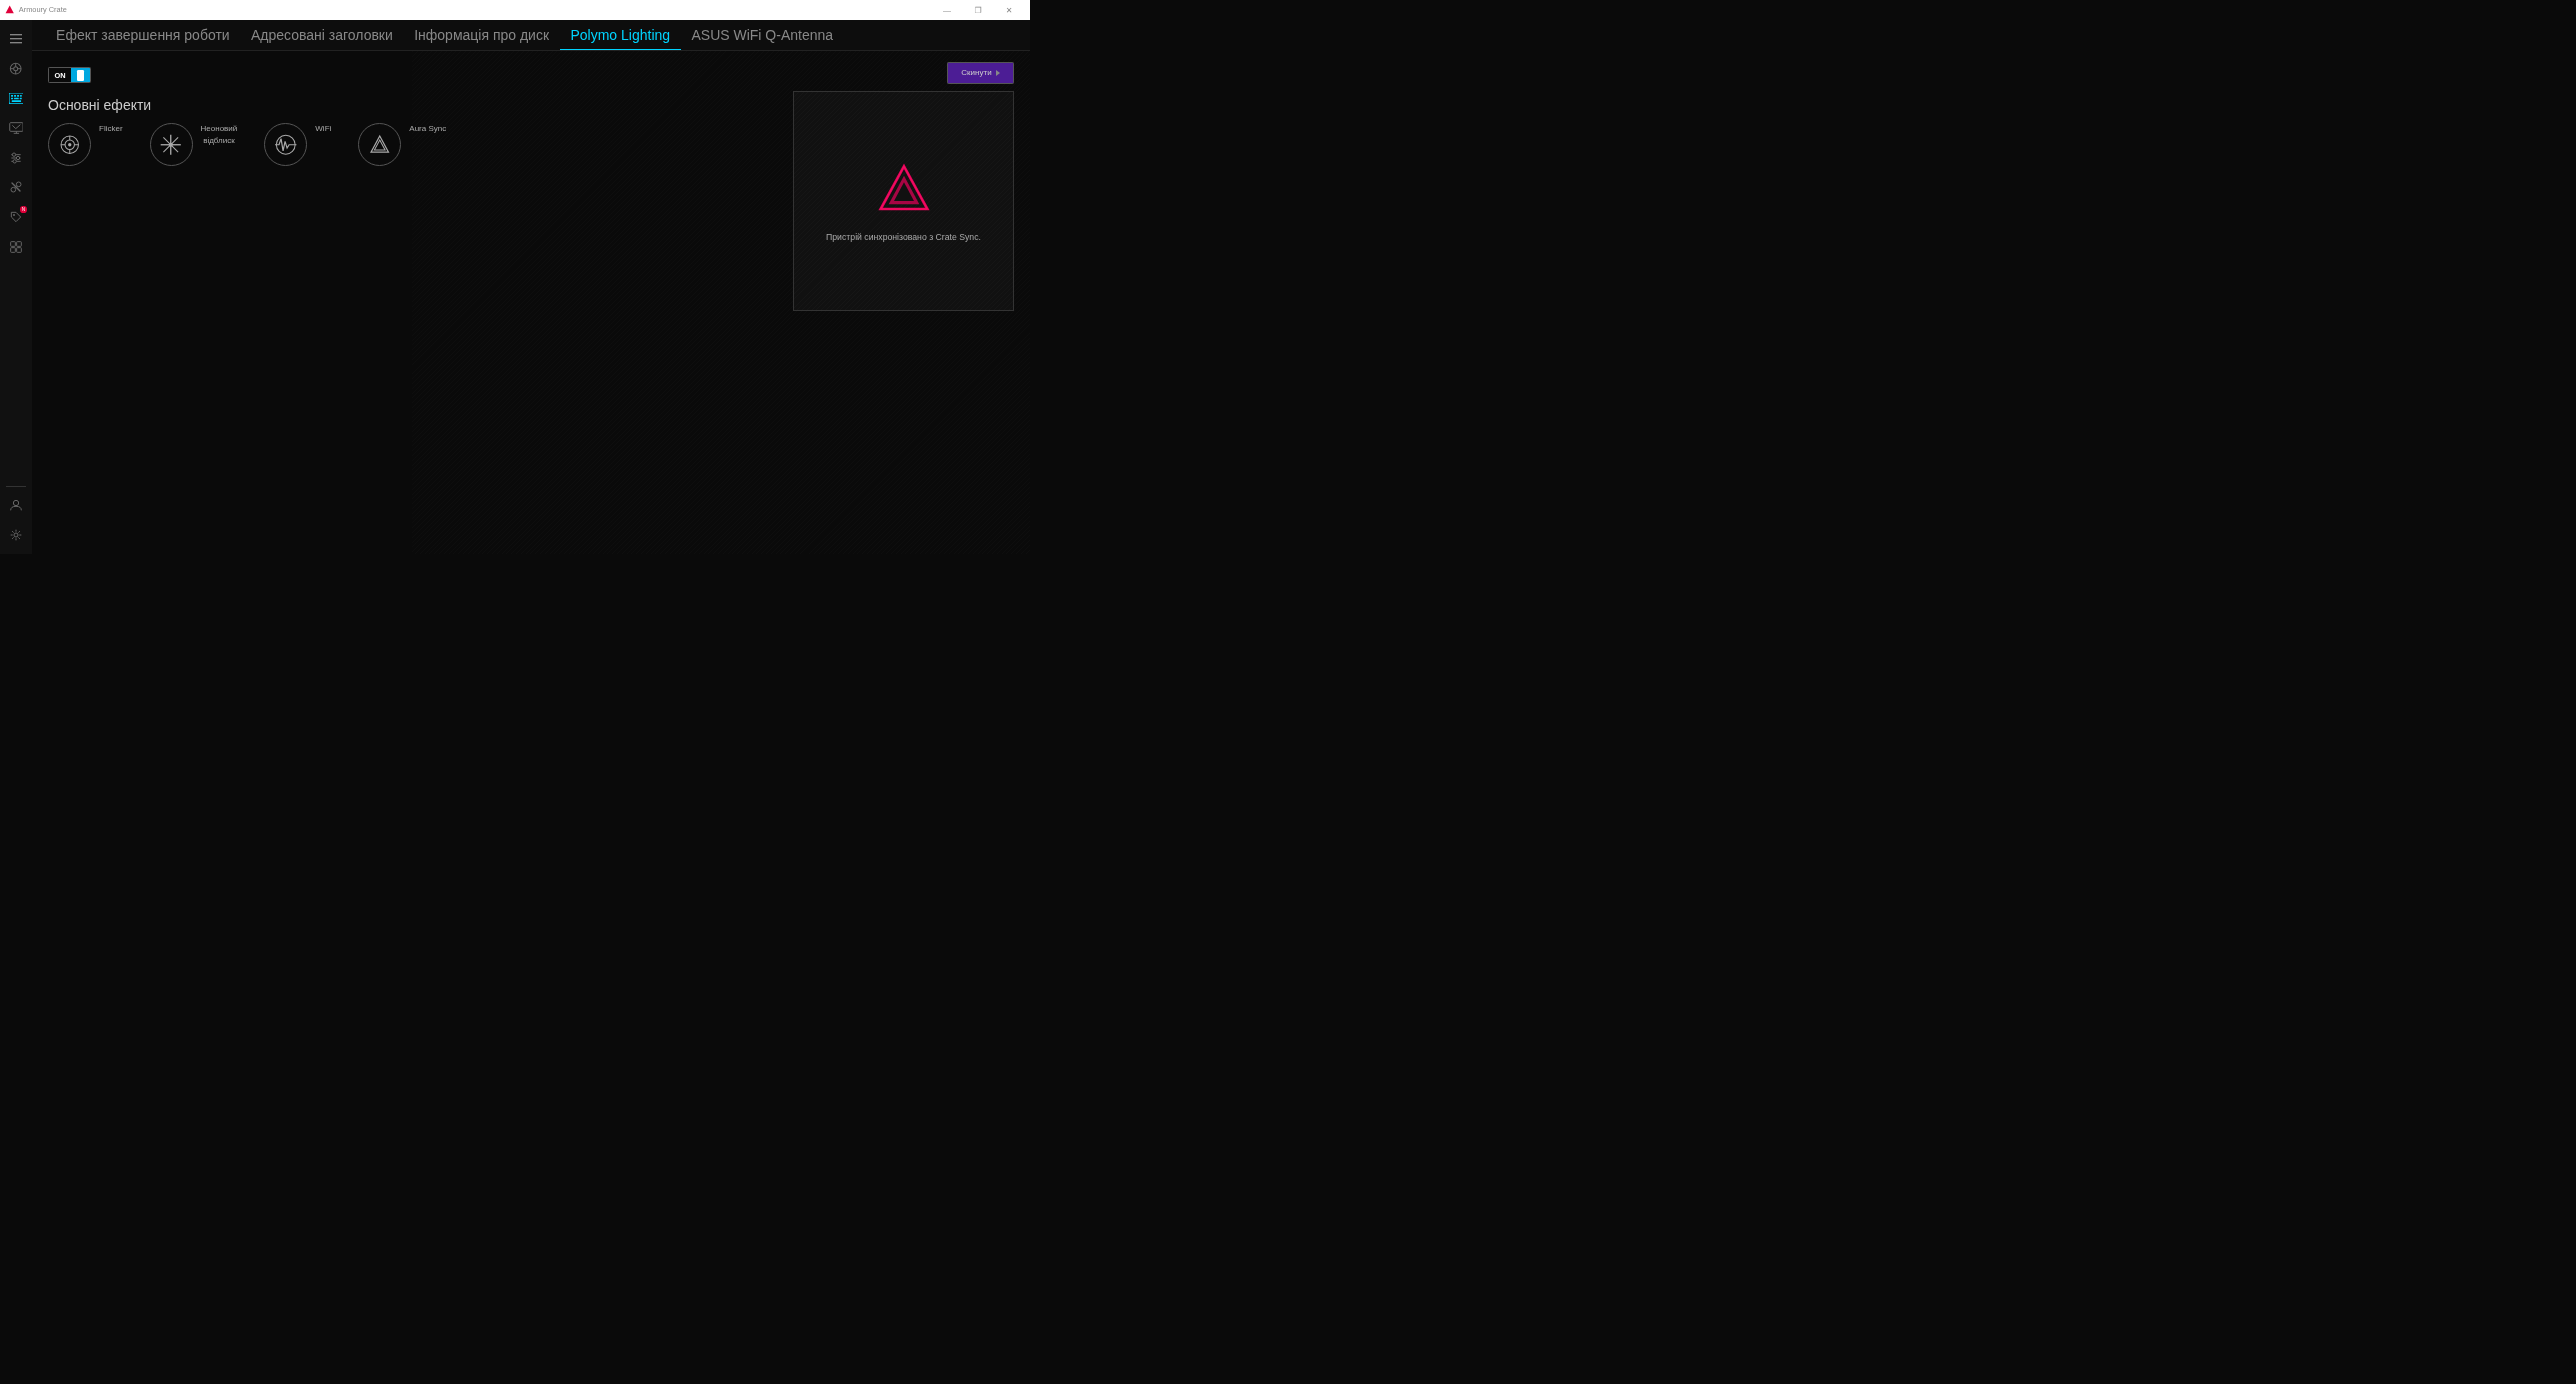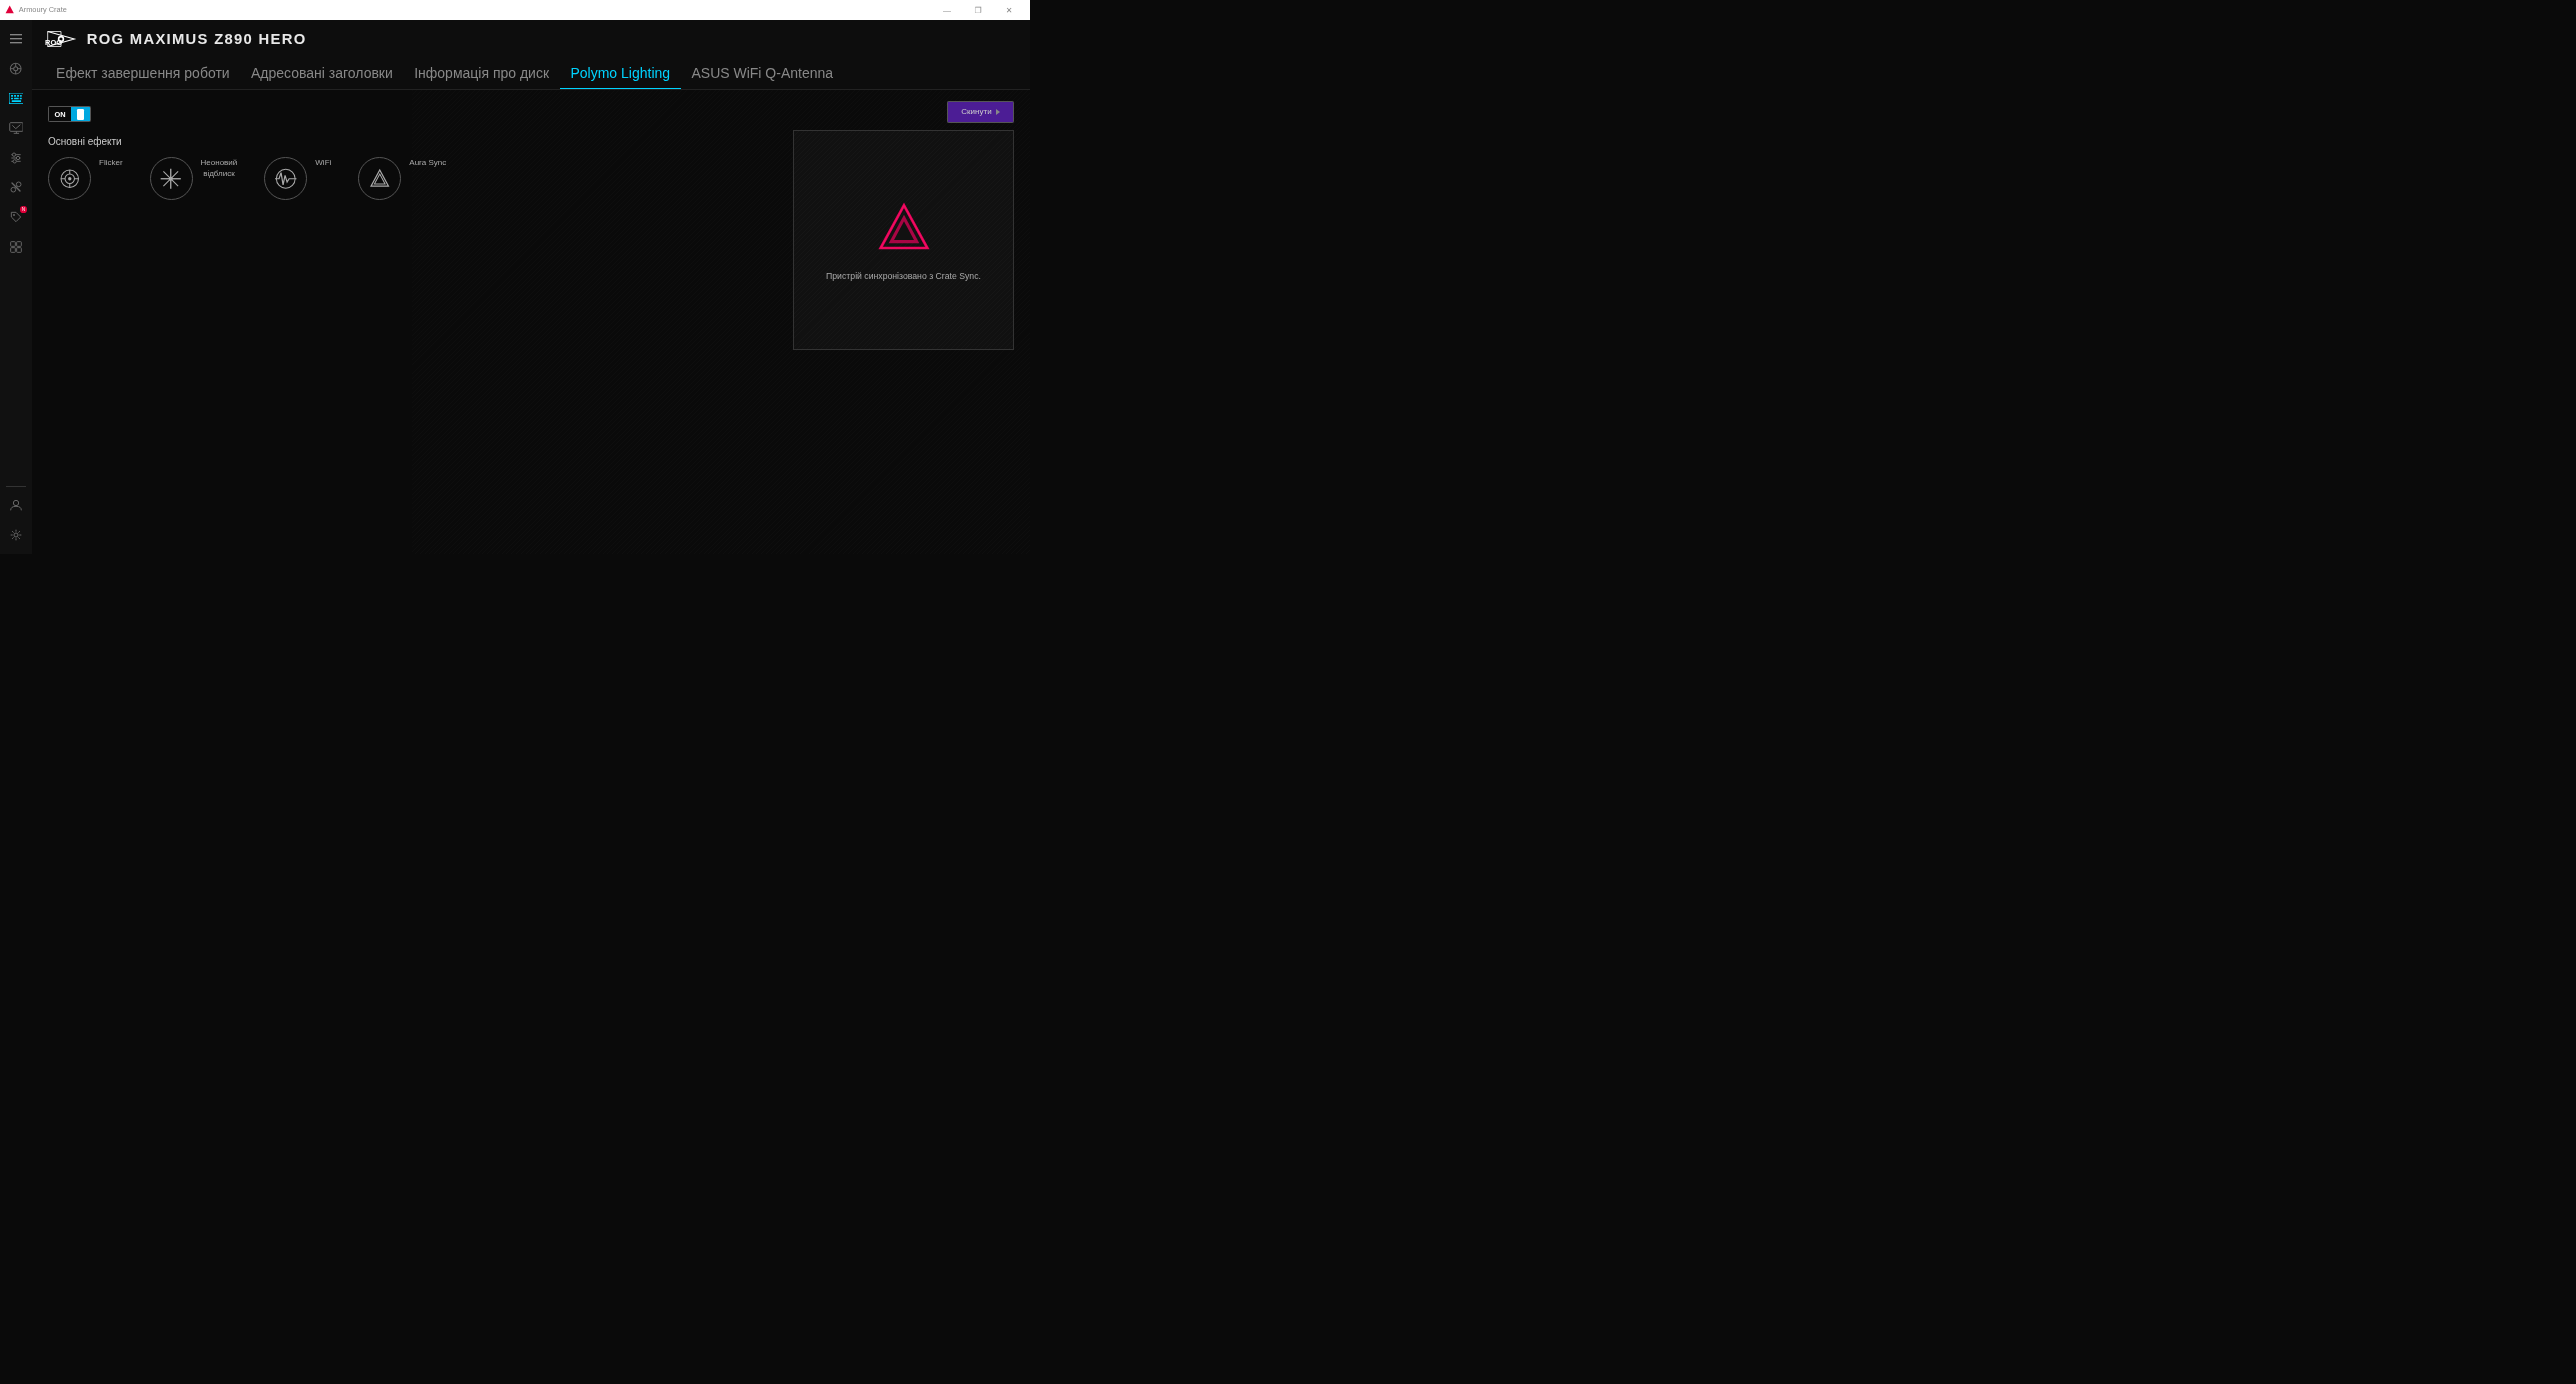--- a/index.html
+++ b/index.html
@@ -260,21 +260,21 @@
 
     .toggle-knob {
       width: 6.7px;
       height: 10.7px;
       background: #fff;
       border-radius: 1.3px;
     }
 
     
     .section-title {
-      font-size: 10px;
+      font-size: 14px;
       color: #ccc;
       margin-bottom: 10.7px;
       font-weight: 500;
     }
 
     
     .effects-grid {
       display: flex;
       gap: 27px;
       align-items: flex-start;
@@ -449,32 +449,20 @@
     <div class="sidebar-icon">
       <svg width="12" height="12" viewBox="0 0 18 18">
         <circle cx="9" cy="9" r="3" stroke="#666" stroke-width="1.5" fill="none"></circle>
         <path d="M9 1 L9 4 M9 14 L9 17 M1 9 L4 9 M14 9 L17 9 M3.2 3.2 L5.4 5.4 M12.6 12.6 L14.8 14.8 M14.8 3.2 L12.6 5.4 M5.4 12.6 L3.2 14.8" stroke="#666" stroke-width="1.5"></path>
       </svg>
     </div>
   </div>
 
   <div class="content-area">
 
-    <div class="header">
-      <svg class="rog-logo" viewBox="0 0 60 36" style="font-size:13px">
-
-        <path d="M5 4 L30 4 L30 32 L5 32 Z" fill="none" stroke="white" stroke-width="1.5"></path>
-        <path d="M5 4 L55 18 L5 32" fill="none" stroke="white" stroke-width="2"></path>
-        <circle cx="30" cy="18" r="6" fill="white"></circle>
-        <circle cx="30" cy="18" r="3" fill="#0a0a0a"></circle>
-
-        <text x="0" y="30" font-size="14" font-weight="900" fill="white" font-family="Arial">ROG</text>
-      </svg>
-      <span class="header-title">ROG MAXIMUS Z890 HERO</span>
-    </div>
 
     <div class="tabs-bar">
       <div class="tab">
         <span>Ефект завершення роботи</span>
       </div>
       <div class="tab">
         <span>Адресовані заголовки</span>
       </div>
       <div class="tab">
         <span>Інформація про диск</span>

